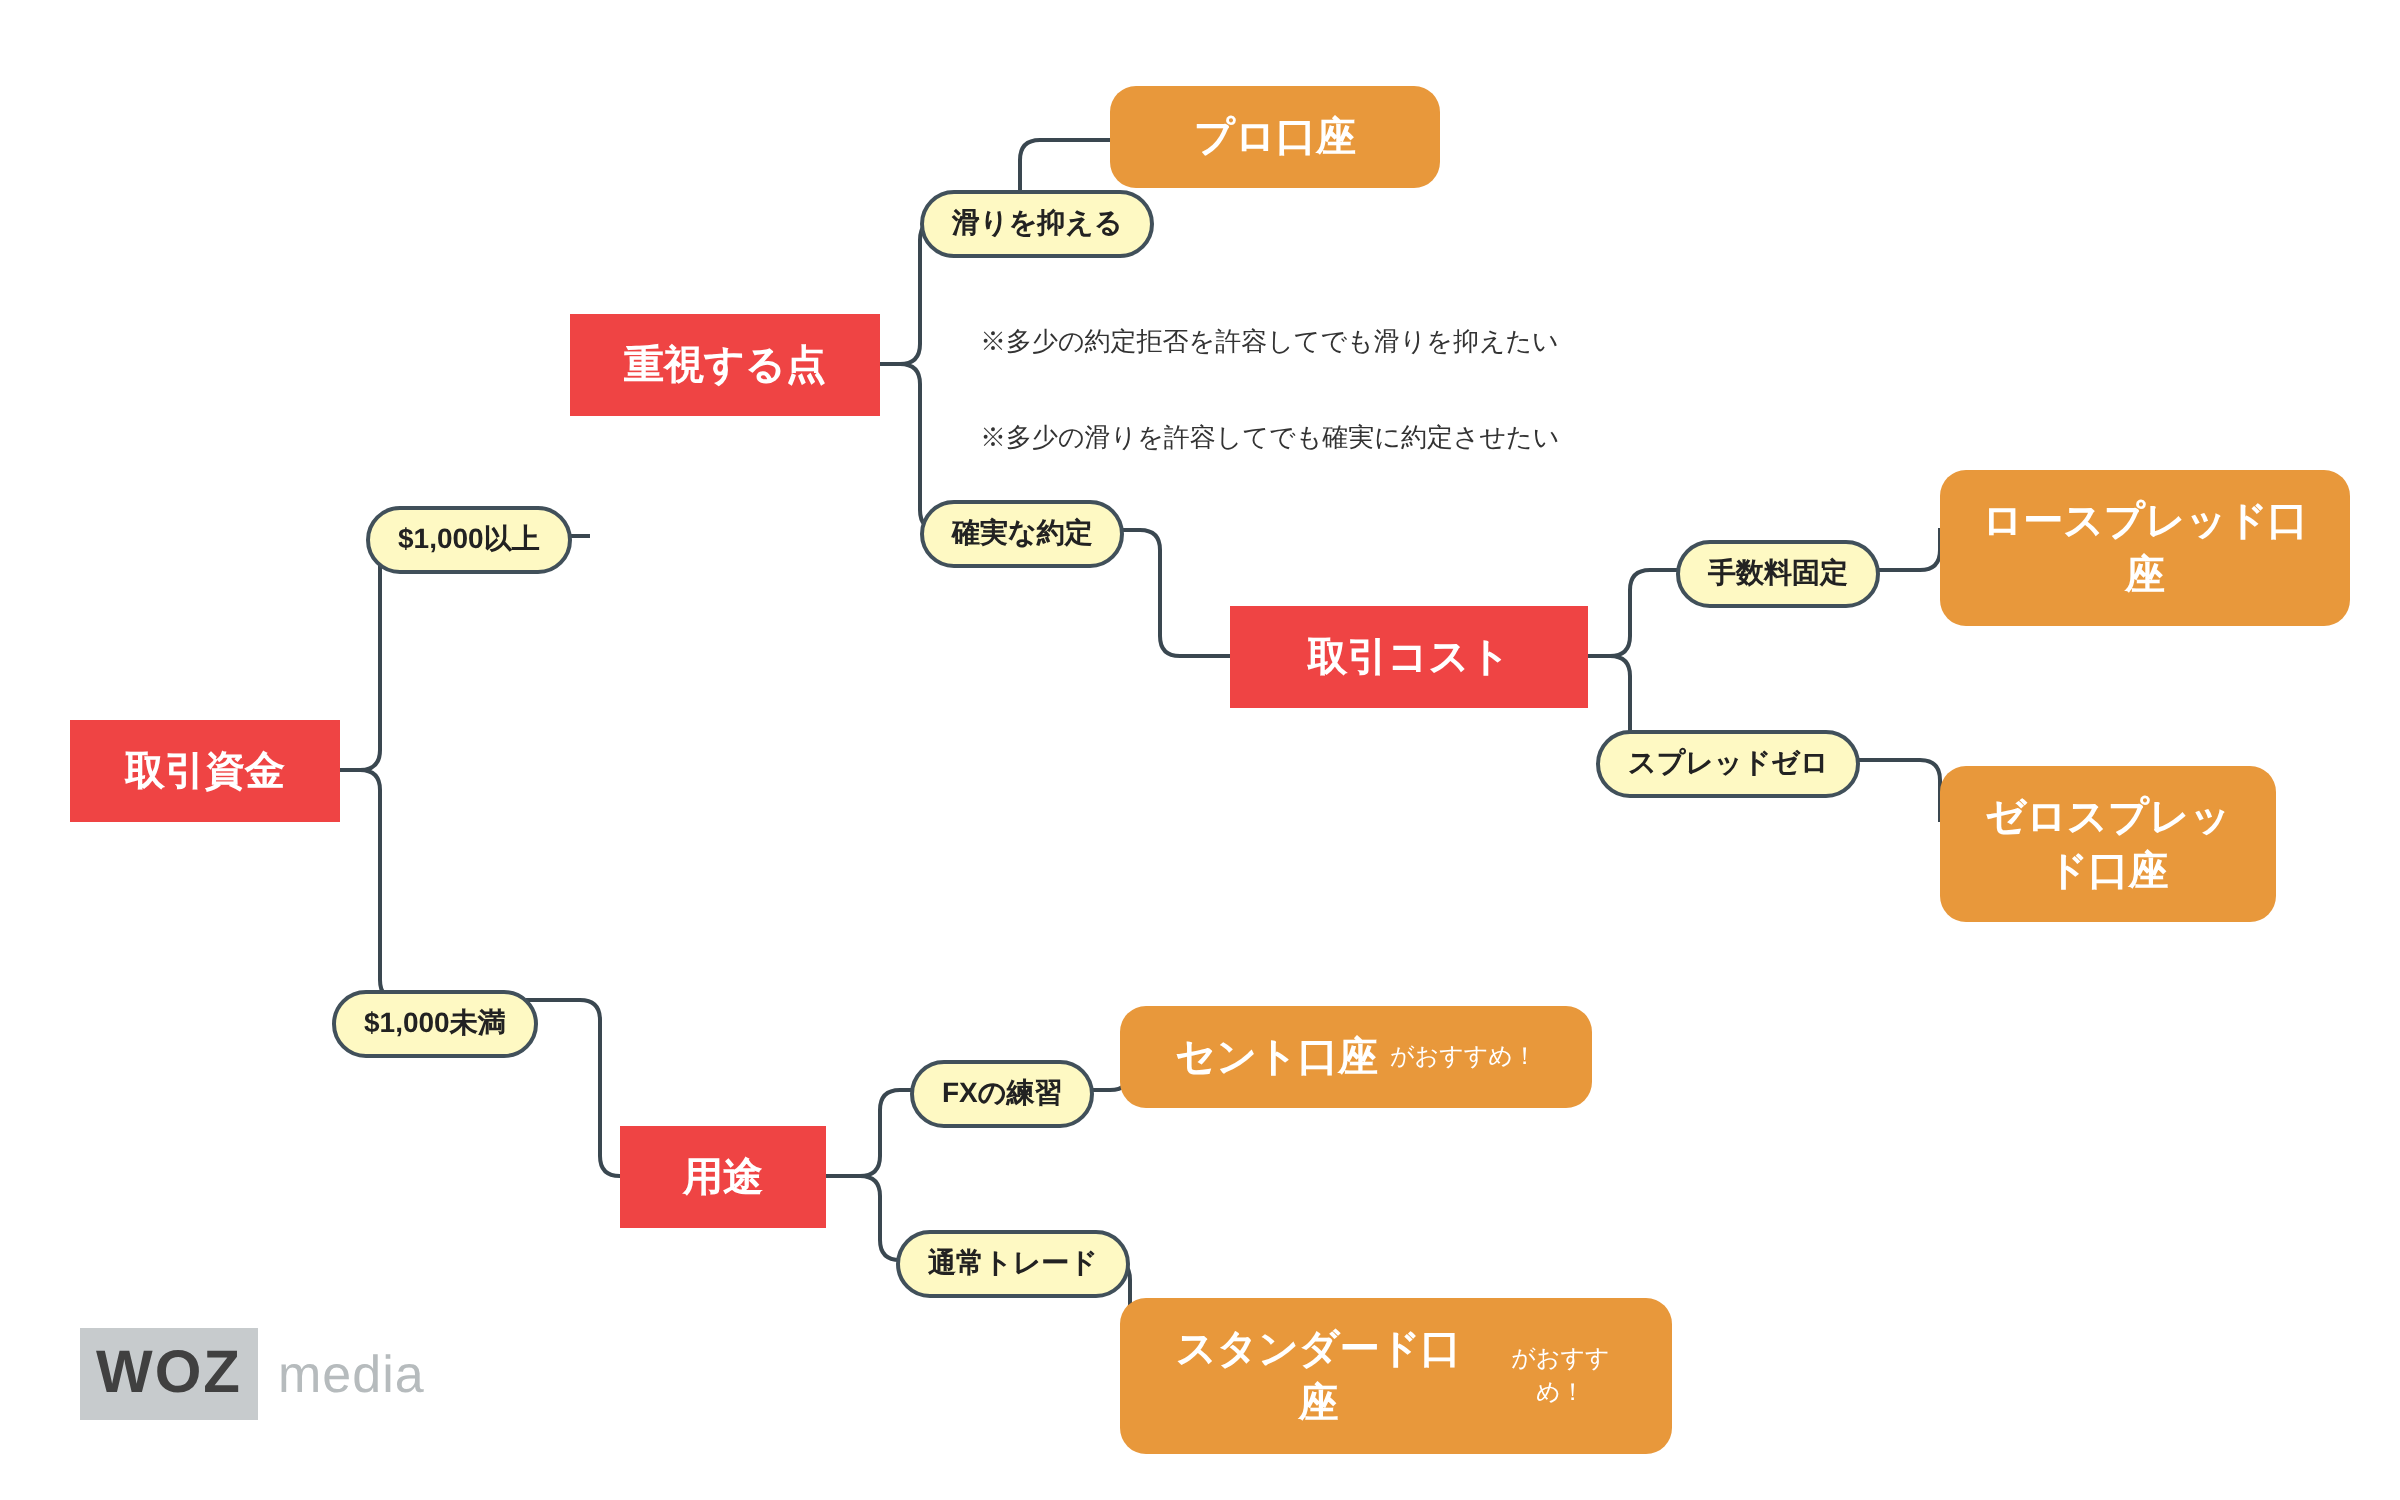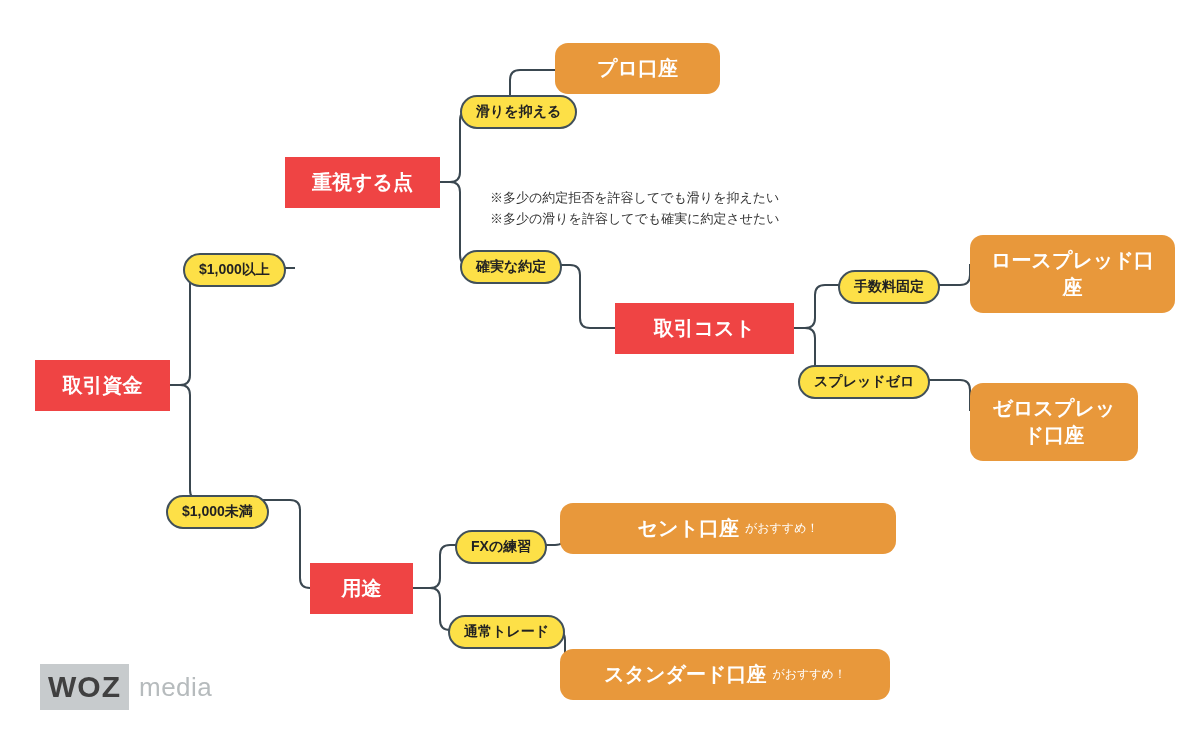--- a/index.html
+++ b/index.html
@@ -2,21 +2,21 @@
 <html><head>
 <meta charset="utf-8">
 <style>
   * { margin: 0; padding: 0; box-sizing: border-box; }
   body { font-family: "Hiragino Sans", "Meiryo", sans-serif; width: 1200px; height: 750px; background: #fff; position: relative; }
   .canvas { position: absolute; inset: 0; }
   .box { position: absolute; display: flex; align-items: center; justify-content: center; font-weight: bold; text-align: center; }
   .dark { background: #ef4444; color: #fff; font-size: 20px; padding: 12px 20px; }
   .orange { background: #e8983b; color: #fff; font-size: 20px; padding: 12px 20px; border-radius: 13px; }
   .orange .suffix { font-size: 12px; font-weight: normal; margin-left: 6px; }
-  .pill { position: absolute; border: 2px solid #41505a; border-radius: 999px; background: #fde047; padding: 6px 14px; font-size: 14px; font-weight: bold; color: #222; }
+  .pill { position: absolute; border: 2px solid #41505a; border-radius: 999px; background: #fef9c3; padding: 6px 14px; font-size: 14px; font-weight: bold; color: #222; }
   .note { position: absolute; font-size: 13px; color: #333; }
   svg { position: absolute; inset: 0; width: 1200px; height: 750px; }
   path { stroke: #3a4750; stroke-width: 2; fill: none; }
   .logo { position: absolute; bottom: 40px; left: 40px; display: flex; align-items: center; gap: 10px; }
   .logo-mark { background: #c7cbcd; color: #404040; font-weight: 900; font-size: 30px; padding: 6px 8px; letter-spacing: 1px; }
   .logo-text { color: #b6bbbd; font-size: 26px; font-weight: 300; letter-spacing: 0.5px; }
 </style>
 </head>
 <body>
 
@@ -58,42 +58,42 @@
 <div class="pill" style="left:183px; top:253px;">$1,000以上</div>
 <div class="pill" style="left:166px; top:485px;margin-top:10px;">$1,000未満</div>
 
 <div class="box dark" style="left:285px; top:157px; width:155px;">重視する点</div>
 
 <div class="box dark" style="left:310px; top:563px; width:103px;">用途</div>
 
 <div class="pill" style="left:460px; top:95px;">滑りを抑える</div>
 <div class="pill" style="left:460px; top:250px;">確実な約定</div>
 
-<div class="note" style="left:490px; top:162px;margin-top:27px;">※多少の約定拒否を許容してでも滑りを抑えたい</div>
+<div class="note" style="left:490px; top:162px;">※多少の約定拒否を許容してでも滑りを抑えたい</div>
 <div class="note" style="left:490px; top:210px;">※多少の滑りを許容してでも確実に約定させたい</div>
 
 <div class="box orange" style="left:555px; top:43px; width:165px;">プロ口座</div>
 
 <div class="box dark" style="left:615px; top:303px; width:179px;">取引コスト</div>
 
 <div class="pill" style="left:838px; top:270px;">手数料固定</div>
 <div class="pill" style="left:798px; top:365px;">スプレッドゼロ</div>
 
 <div class="box orange" style="left:970px; top:235px; width:205px;">ロースプレッド口座</div>
 <div class="box orange" style="left:970px; top:383px; width:168px;">ゼロスプレッド口座</div>
 
 <div class="pill" style="left:455px; top:530px;">FXの練習</div>
 <div class="pill" style="left:448px; top:615px;">通常トレード</div>
 
-<div class="box orange" style="left:560px; top:503px; width:336px;">
+<div class="box orange" style="left:560px; top:503px; width:236px;">
   <span>セント口座</span>
   <span class="suffix">がおすすめ！</span>
 </div>
 
-<div class="box orange" style="left:560px; top:649px; width:330px;">
+<div class="box orange" style="left:560px; top:649px; width:276px;">
   <span>スタンダード口座</span>
   <span class="suffix">がおすすめ！</span>
 </div>
 
 <div class="logo">
   <div class="logo-mark">WOZ</div>
   <div class="logo-text">media</div>
 </div>
 
 </div>

